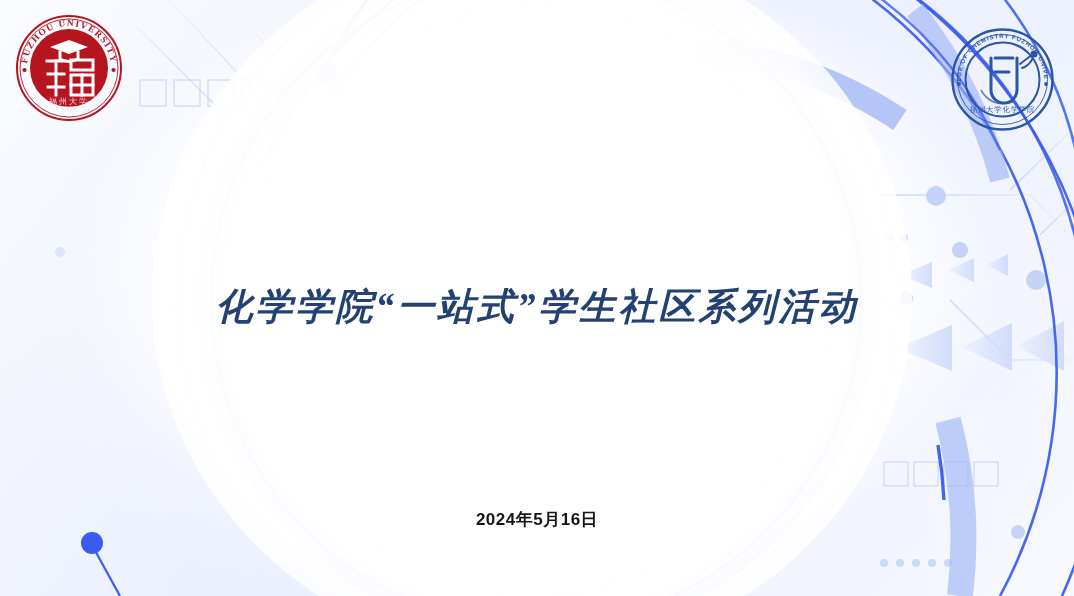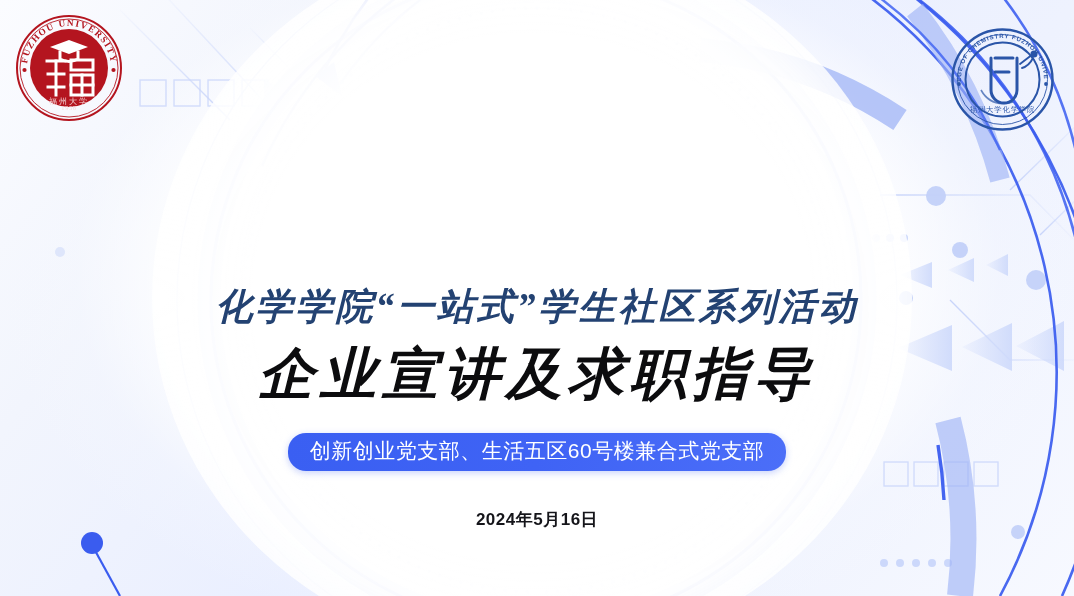--- a/index.html
+++ b/index.html
@@ -341,22 +341,18 @@
     </g>
 
     <path d="M 30 62 Q 40 80 62 74" fill="none" stroke="#2a55a8" stroke-width="1.6" opacity="0.7"></path>
     <text x="51.5" y="84" text-anchor="middle" font-family="'Liberation Serif',serif" font-size="7.4" fill="#2a55a8" letter-spacing="0.8">福州大学化学学院</text>
   </svg>
 
   <div id="textblock">
 
     <div id="subtitle">化学学院“一站式”学生社区系列活动</div>
 
-    <div id="maintitle">企业宣讲及求职指导</div>
-
-    <div id="badge-wrap">
-      <span id="badge">创新创业党支部、生活五区60号楼兼合式党支部</span>
-    </div>
+
 
     <div id="datetext">2024年5月16日</div>
   </div>
 
 </div>
 
 </body></html>

